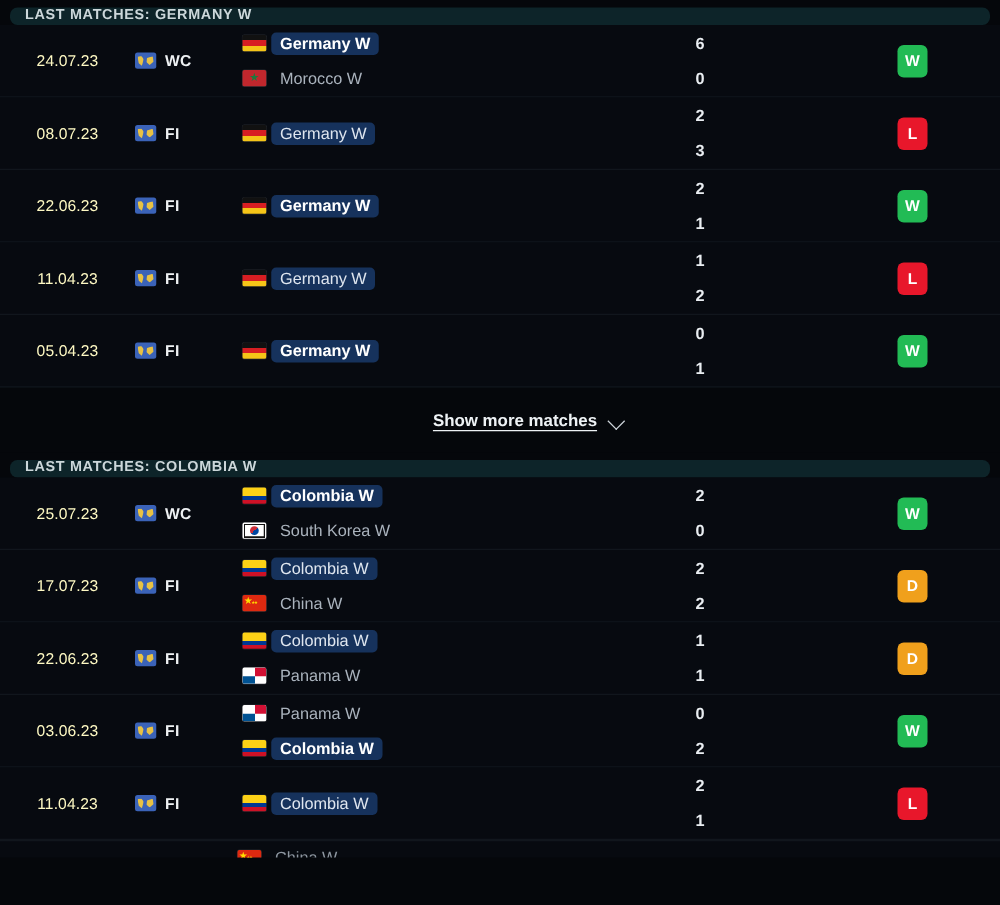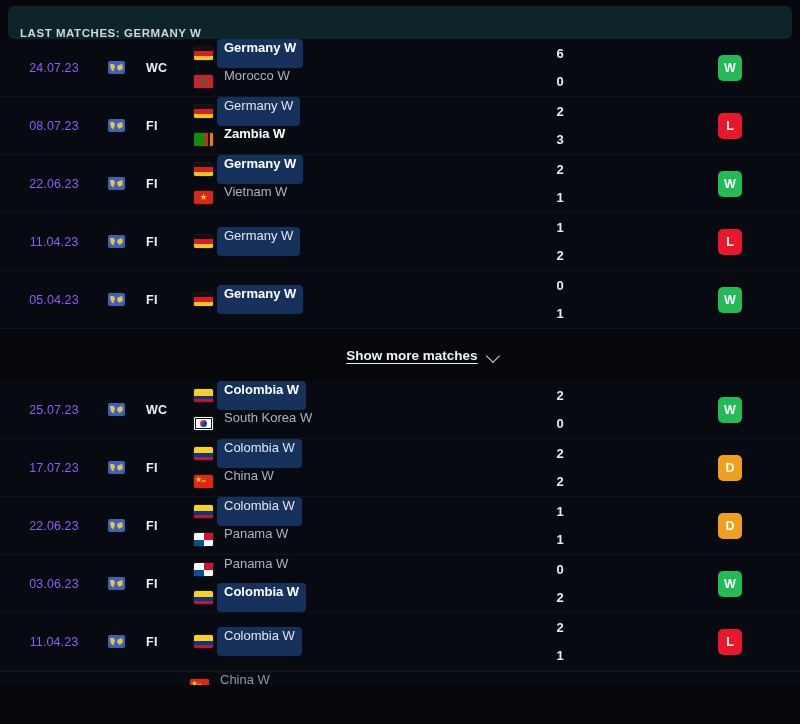--- a/index.html
+++ b/index.html
@@ -13,25 +13,25 @@
   .app {
     width: 800px; height: 724px;
     background: #05070b;
     position: relative;
     overflow: hidden;
   }
 
   
   .section-header {
     margin: 6px 8px 0 8px;
-    height: 33px;
+    height: 14px;
     background: #0d2429;
     border-radius: 6px;
     display: flex;
-    align-items: flex-end;
+    align-items: flex-start;
     padding: 0 12px;
   }
   .section-header-title {
     font-size: 11.5px;
     font-weight: bold;
     letter-spacing: 0.55px;
     color: #ccd7da;
     text-transform: uppercase;
     white-space: nowrap;
   }
@@ -48,30 +48,30 @@
     background: #070a10;
   }
   .match-row:last-child { border-bottom: 1px solid #11161d; }
 
   
   .match-date {
     width: 108px;
     flex: 0 0 108px;
     text-align: center;
     font-size: 12.5px;
-    color: #8b5cf6;
+    color: #fef9c3;
     letter-spacing: .1px;
   }
 
   
   .match-comp {
     flex: 0 0 82px;
     display: flex;
     align-items: center;
-    gap: 21px;
+    gap: 7px;
   }
   .comp-icon {
     width: 17px; height: 13px;
     border-radius: 2px;
     background: #3b63b8;
     position: relative;
     overflow: hidden;
     flex: 0 0 auto;
   }
   .comp-icon::before {
@@ -115,21 +115,21 @@
     flex: 0 0 19px;
     border-radius: 1.5px;
     overflow: hidden;
     position: relative;
     box-shadow: 0 0 0 0.5px rgba(255,255,255,.12);
   }
   .team-name {
     font-size: 13px;
     color: #aab3bd;
     white-space: nowrap;
-    padding: 2px 7px 14px 7px;
+    padding: 2px 7px 3px 7px;
     margin-left: 4px;
     border-radius: 4px;
     line-height: 1;
   }
   .team-name.winner { color: #ffffff; font-weight: bold; }
   .team-name.highlight { background: #16325c; color: #dfe6ef; }
   .team-name.highlight.winner { background: #16325c; color: #ffffff; }
 
   
   .match-scores {
@@ -325,48 +325,40 @@
       <div class="match-date">08.07.23</div>
       <div class="match-comp">
         <span class="comp-icon"></span>
         <span class="comp-label">FI</span>
       </div>
       <div class="match-teams">
         <div class="team-line">
           <span class="flag f-germany"></span>
           <span class="team-name highlight">Germany W</span>
         </div>
-        <div class="team-line">
-          <span class="flag f-zambia"></span>
-          <span class="team-name winner">Zambia W</span>
-        </div>
       </div>
       <div class="match-scores">
         <span class="score">2</span>
         <span class="score">3</span>
       </div>
       <div class="match-result">
         <span class="result-badge L">L</span>
       </div>
     </div>
 
     <div class="match-row">
       <div class="match-date">22.06.23</div>
       <div class="match-comp">
         <span class="comp-icon"></span>
         <span class="comp-label">FI</span>
       </div>
       <div class="match-teams">
         <div class="team-line">
           <span class="flag f-germany"></span>
           <span class="team-name winner highlight">Germany W</span>
-        </div>
-        <div class="team-line">
-          <span class="flag f-vietnam"></span>
-          <span class="team-name">Vietnam W</span>
         </div>
       </div>
       <div class="match-scores">
         <span class="score">2</span>
         <span class="score">1</span>
       </div>
       <div class="match-result">
         <span class="result-badge W">W</span>
       </div>
     </div>
@@ -415,20 +407,23 @@
 
   </div>
 
   <div class="show-more-wrap">
     <div class="show-more">
       <span class="show-more-label">Show more matches</span>
       <span class="chevron"></span>
     </div>
   </div>
 
+  <div class="section-header">
+    <span class="section-header-title">LAST MATCHES: COLOMBIA W</span>
+  </div>
 
   <div class="match-list">
 
     <div class="match-row">
       <div class="match-date">25.07.23</div>
       <div class="match-comp">
         <span class="comp-icon"></span>
         <span class="comp-label">WC</span>
       </div>
       <div class="match-teams">

